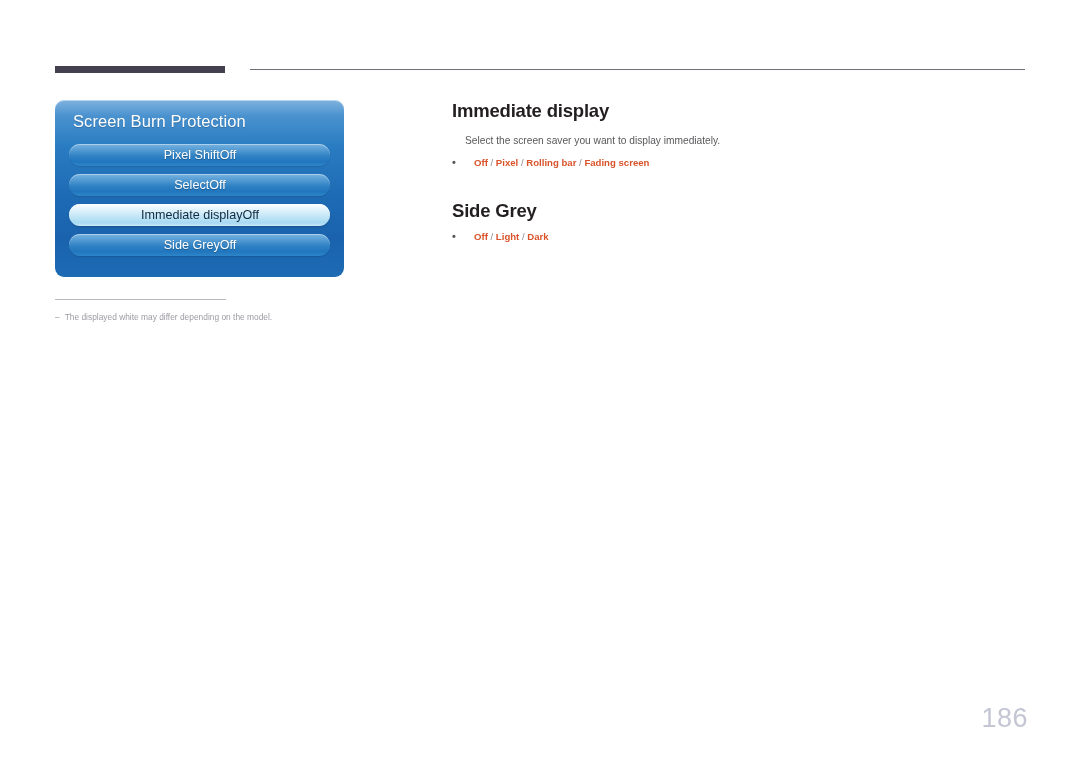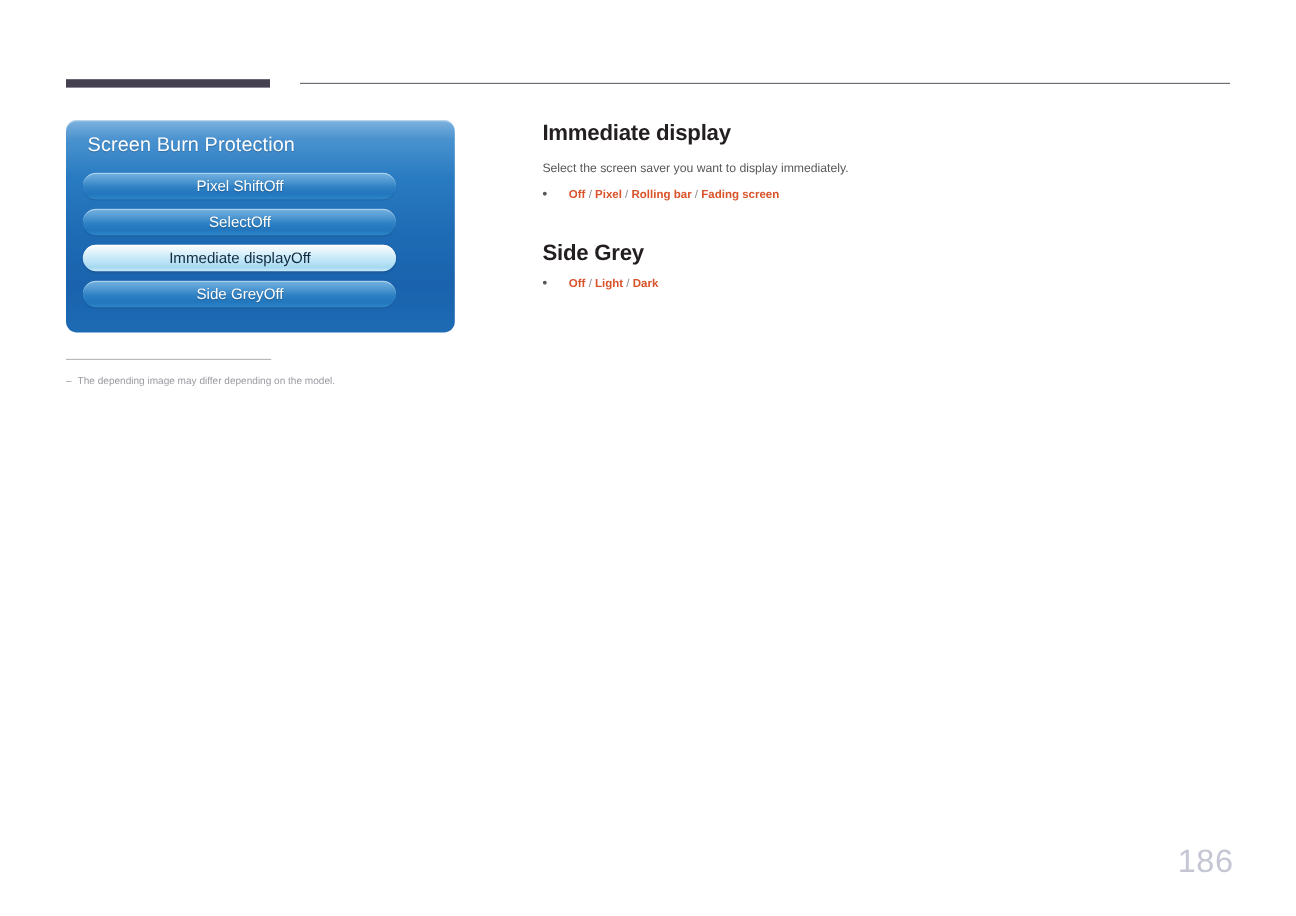--- a/index.html
+++ b/index.html
@@ -36,21 +36,21 @@
     width: 775px;
     height: 1px;
     background: #6f6f77;
   }
 
   
   .osd-panel {
     position: absolute;
     left: 55px;
     top: 100px;
-    width: 324px;
+    width: 289px;
     height: 177px;
     border-radius: 9px;
     background: linear-gradient(to bottom,
                 #7fb3de 0%,
                 #4a92cf 9%,
                 #2a7cc2 26%,
                 #1e6cb5 52%,
                 #1a62ad 78%,
                 #1d6bb4 100%);
     box-shadow: inset 0 1px 0 rgba(255,255,255,0.45);
@@ -144,20 +144,21 @@
     color: #231f20;
     letter-spacing: -0.2px;
     line-height: 22px;
   }
 
   .desc {
     margin-top: 12px;
     font-size: 10.2px;
     color: #58585b;
     line-height: 14px;
+    margin-left: 13px;
   }
 
   .opts {
     margin-top: 7px;
     display: flex;
     align-items: baseline;
     font-size: 9.6px;
     font-weight: bold;
     line-height: 14px;
   }
@@ -216,21 +217,21 @@
         <span class="osd-row-label">Side Grey</span>
         <span class="osd-row-value">Off</span>
       </div>
 
     </div>
   </div>
 
   <div class="note-divider"></div>
   <div class="note">
     <span class="note-dash">–</span>
-    <span>The depending image may differ depending on the model.</span>
+    <span>The displayed white may differ depending on the model.</span>
   </div>
 
   <div class="content">
 
     <div>
       <div class="h2">Immediate display</div>
       <div class="desc">Select the screen saver you want to display immediately.</div>
       <div class="opts">
         <span class="opt-bullet">•</span>
         <span class="opt-list">Off<span class="sep"> / </span>Pixel<span class="sep"> / </span>Rolling bar<span class="sep"> / </span>Fading screen</span>

